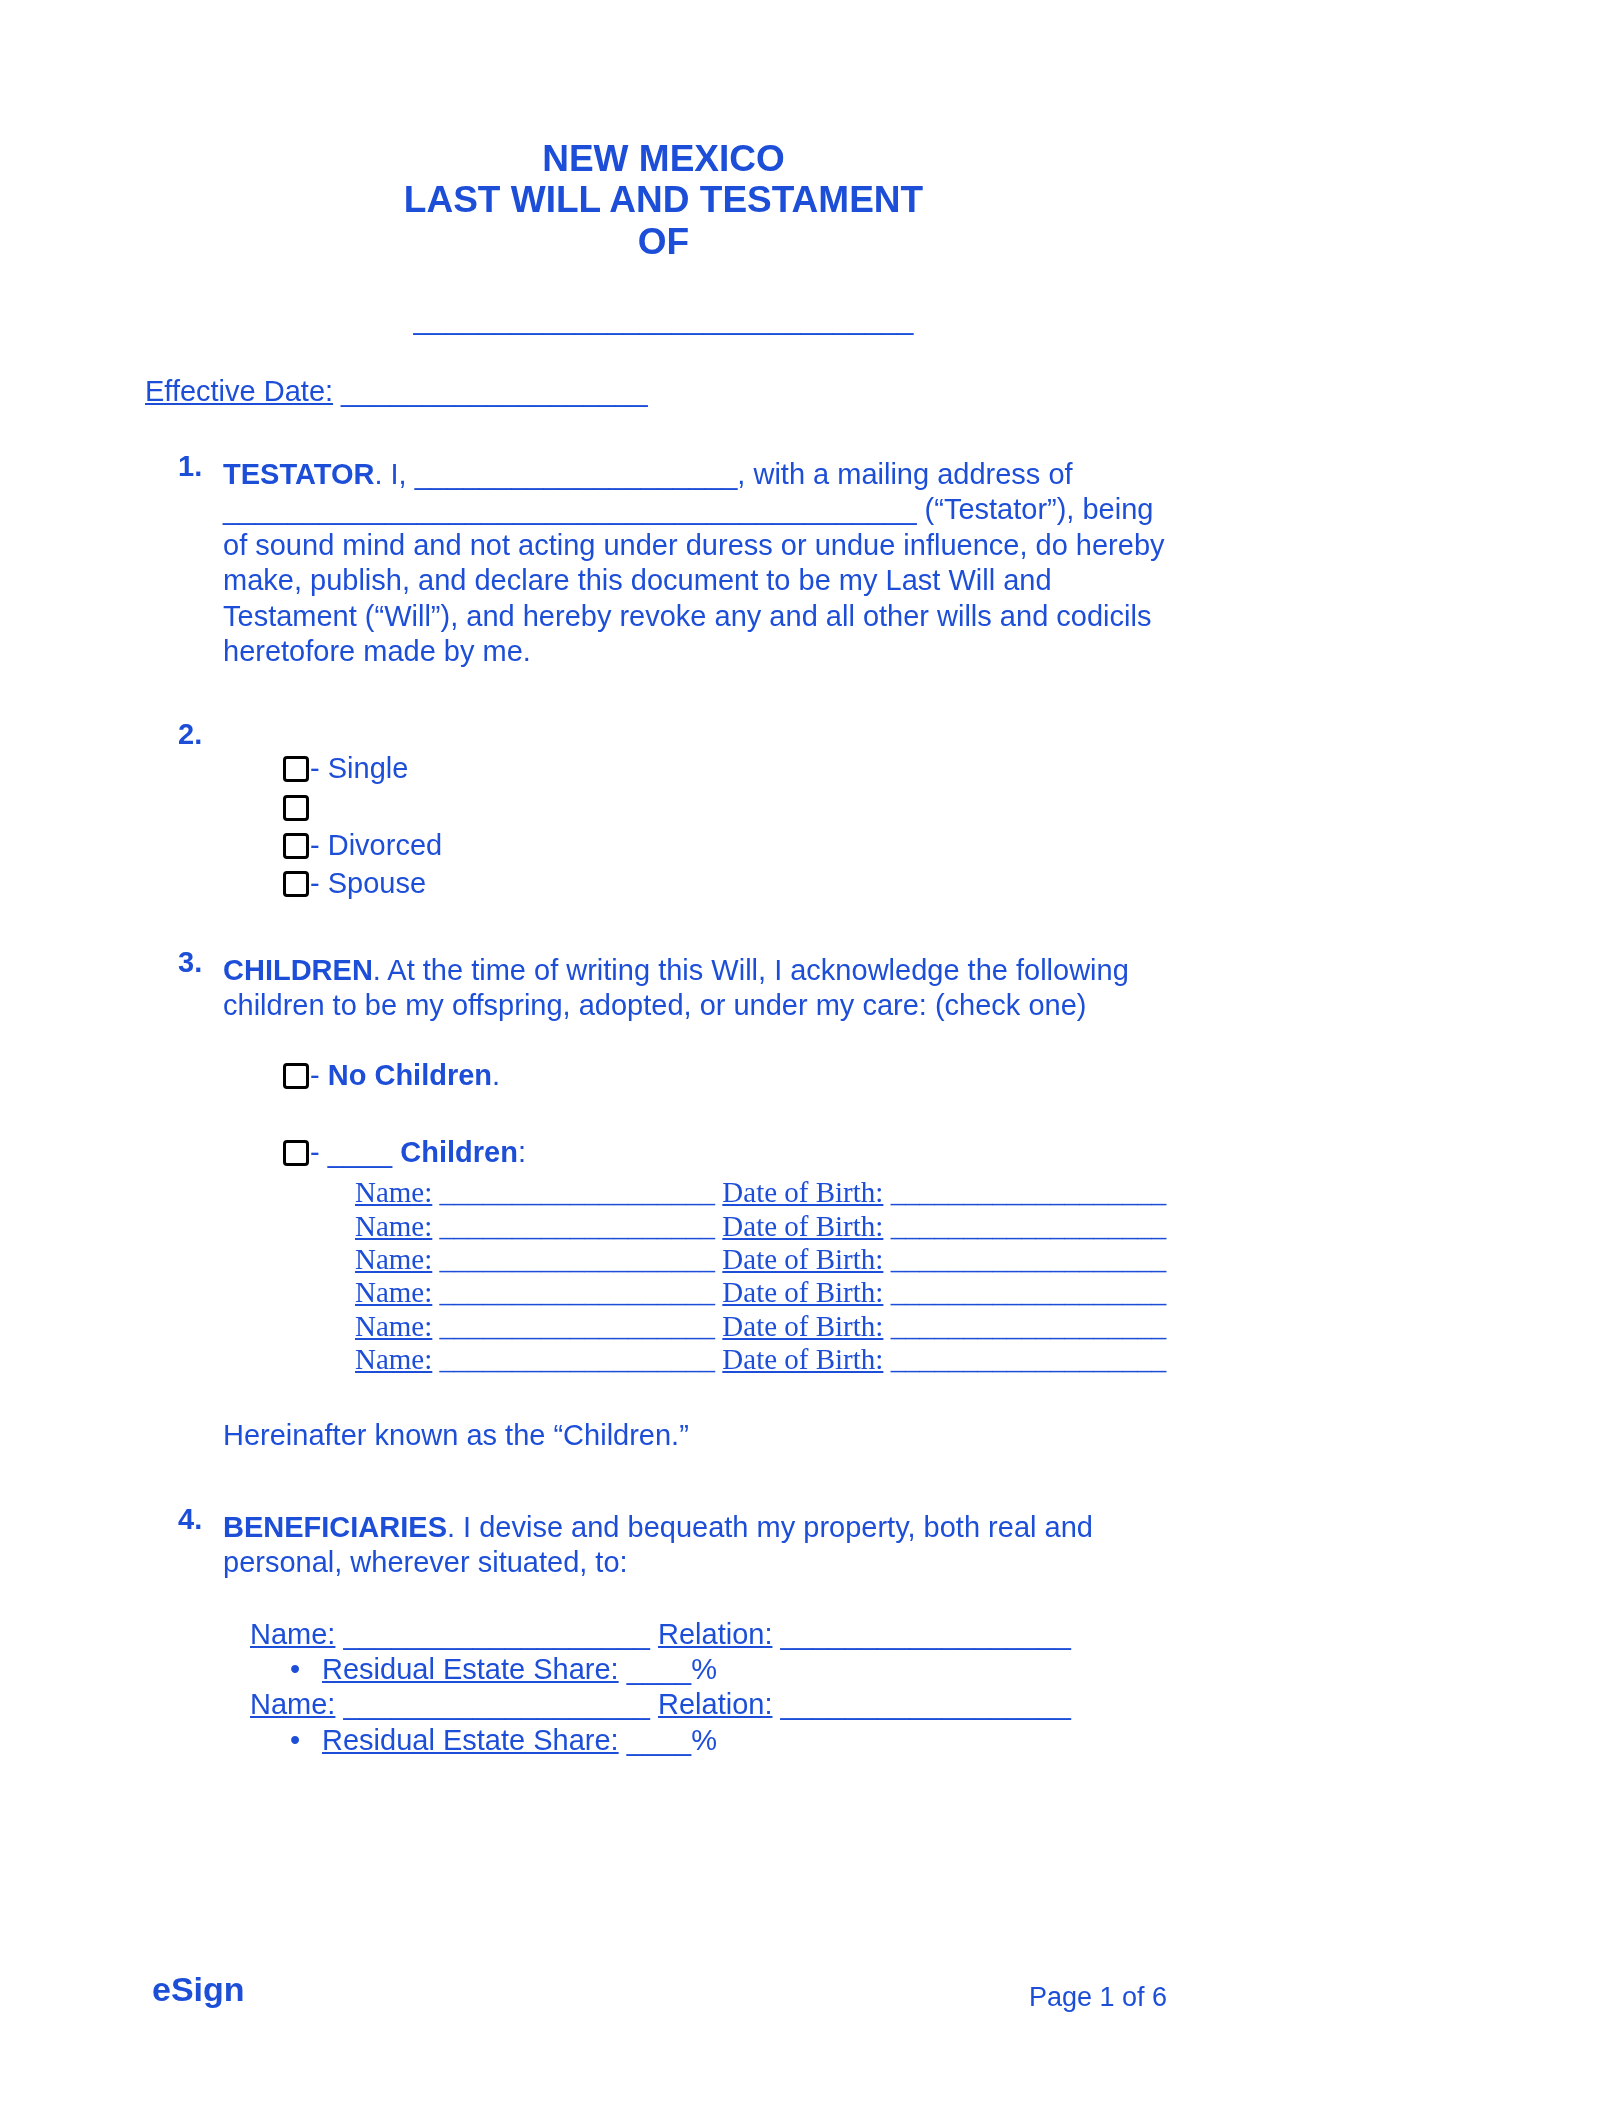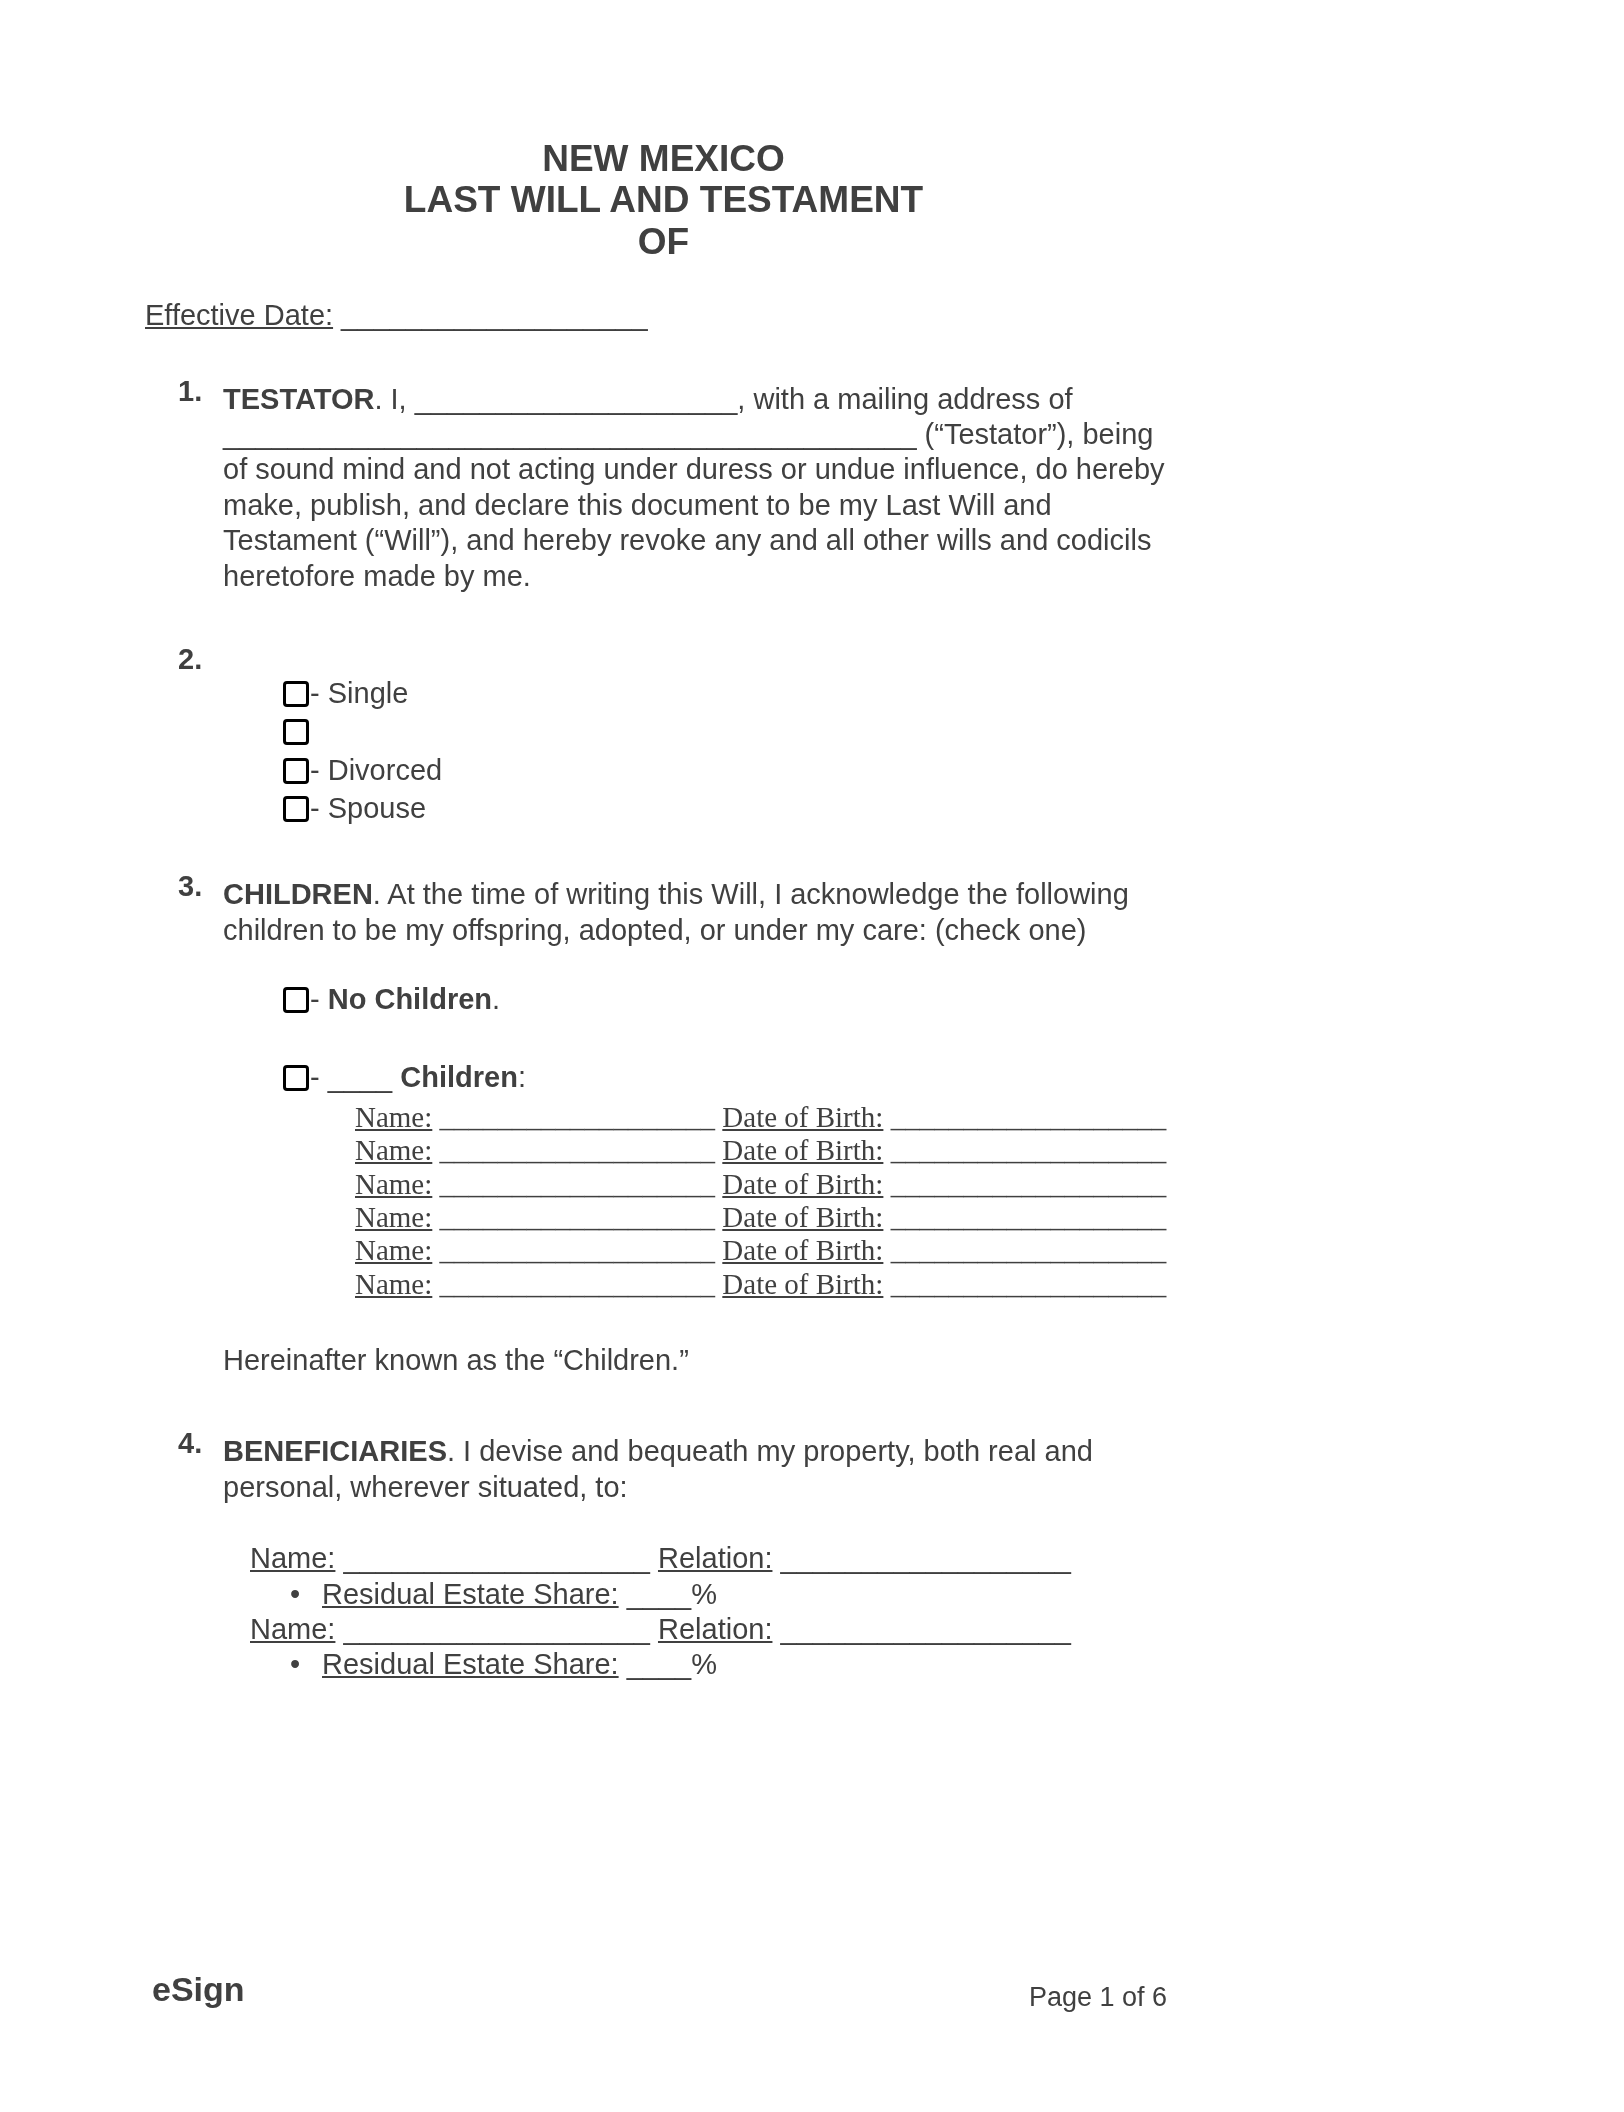--- a/index.html
+++ b/index.html
@@ -2,21 +2,21 @@
 <html><head>
 <meta charset="utf-8">
 <style>
   * { box-sizing: border-box; }
   html, body { margin: 0; padding: 0; background: #ffffff; }
   .page {
     position: relative;
     width: 1327px;
     height: 2112px;
     background: #ffffff;
-    color: #404040;
+    color: #1d4ed8;
     font-family: "Liberation Sans", sans-serif;
     font-size: 29px;
     line-height: 1.22;
     overflow: hidden;
   }
   .title {
     padding-top: 138px;
     text-align: center;
     font-weight: bold;
     font-size: 37px;
@@ -88,20 +88,23 @@
 <body>
 
 <div class="page">
 
   <div class="title">
     <div>NEW MEXICO</div>
     <div>LAST WILL AND TESTAMENT</div>
     <div>OF</div>
   </div>
 
+  <div class="name-blank-line">
+    <span>_______________________________</span>
+  </div>
 
   <div class="effective-line">
     <span class="ul">Effective Date:</span><span> ___________________</span>
   </div>
 
   <div class="section">
     <div class="num">1.</div>
     <div class="content">
       <p class="para"><b>TESTATOR</b><span>. I, </span><span>____________________</span><span>, with a mailing address of </span><span>___________________________________________</span><span> (“Testator”), being of sound mind and not acting under duress or undue influence, do hereby make, publish, and declare this document to be my Last Will and Testament (“Will”), and hereby revoke any and all other wills and codicils heretofore made by me.</span></p>
     </div>

